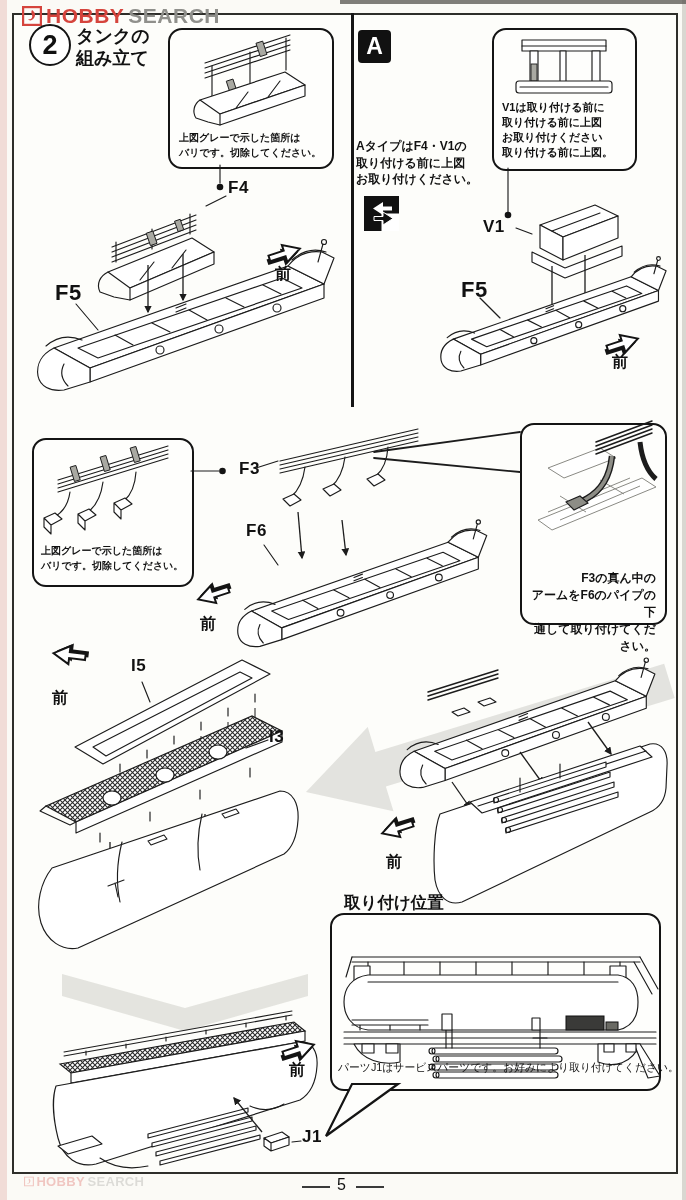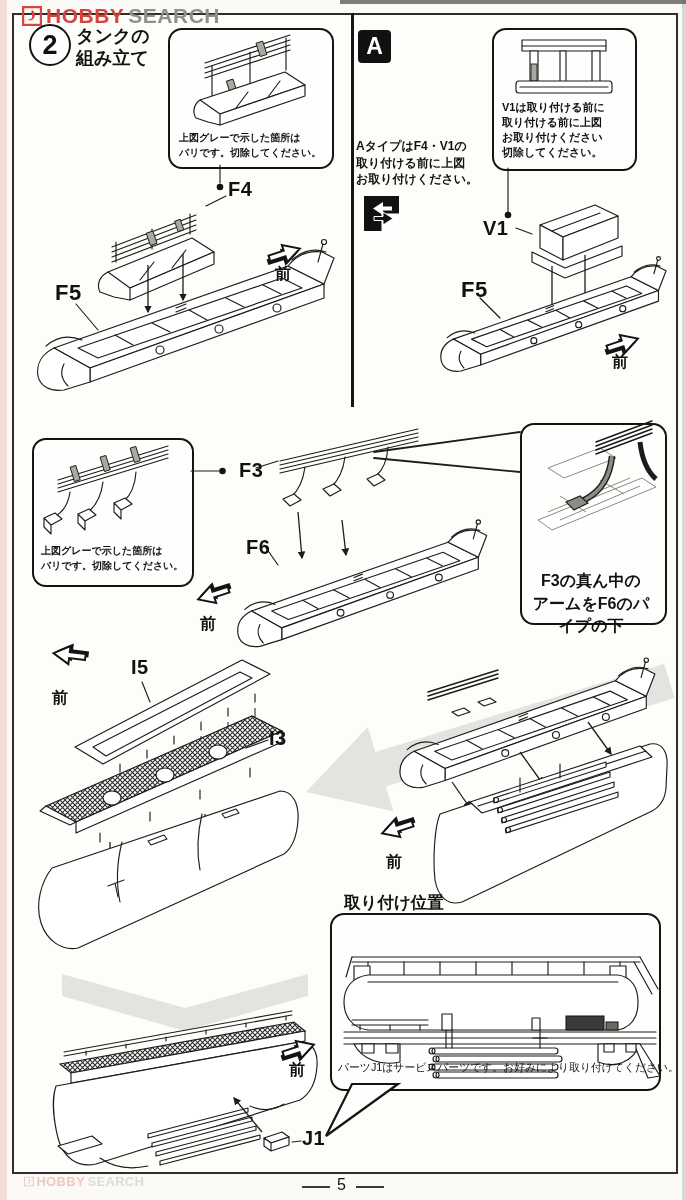--- a/index.html
+++ b/index.html
@@ -25,28 +25,28 @@
   .thin{fill:none;stroke:#1c1c1c;stroke-width:1;marker-end:url(#ah);}
   #chassis path,#chassis circle{vector-effect:non-scaling-stroke;}
   
   .txt{z-index:3;color:#111;}
   .wm{display:flex;align-items:center;gap:4px;font-weight:bold;font-size:21px;letter-spacing:.5px;}
   .wm .hb{color:#d5443d;} .wm .sr{color:#8f8f8b;}
   .wm-b{opacity:.28;transform:scale(.62);transform-origin:left top;}
   .stepc{width:38px;height:38px;border:2.6px solid #141414;border-radius:50%;
          display:flex;align-items:center;justify-content:center;font-size:27px;font-weight:bold;background:#fff;}
   .steptitle{font-size:18px;font-weight:bold;line-height:1.22;}
-  .plabel{font-weight:bold;font-size:20px;letter-spacing:.5px;}
+  .plabel{font-weight:bold;font-size:17px;letter-spacing:.5px;}
   .mae{font-weight:bold;font-size:16px;}
   .badgeA{width:33px;height:33px;background:#111;color:#fff;border-radius:4px;
           display:flex;align-items:center;justify-content:center;font-size:23px;font-weight:bold;}
   .note{font-size:12px;font-weight:bold;line-height:1.38;}
   .cnote{font-size:10px;font-weight:bold;line-height:1.5;}
   .cnote2{font-size:11px;font-weight:bold;line-height:1.36;}
-  .f3note{font-size:16px;font-weight:bold;line-height:1.42;text-align:center;}
+  .f3note{font-size:12px;font-weight:bold;line-height:1.42;text-align:right;}
   .mtitle{font-size:16.5px;font-weight:bold;}
   .mnote{font-size:10.8px;font-weight:normal;white-space:nowrap;}
   .pgnum{font-size:16px;}
   .dash{height:2px;background:#3a3a3a;}
 </style>
 </head>
 <body>
 
 <div class="abs frame"></div>
 <div class="abs edge-pink"></div>
@@ -350,21 +350,21 @@
 <div class="abs txt cnote" style="left:179px;top:130px;">
   <div>上図グレーで示した箇所は</div>
   <div>バリです。切除してください。</div>
 </div>
 
 <div class="abs txt plabel" style="left:228px;top:178px;">F4</div>
 <div class="abs txt plabel" style="left:55px;top:280px;font-size:22px;">F5</div>
 <div class="abs txt plabel" style="left:483px;top:217px;">V1</div>
 <div class="abs txt plabel" style="left:461px;top:277px;font-size:22px;">F5</div>
 <div class="abs txt plabel" style="left:239px;top:459px;">F3</div>
-<div class="abs txt plabel" style="left:246px;top:536px;">F6</div>
+<div class="abs txt plabel" style="left:246px;top:521px;">F6</div>
 <div class="abs txt plabel" style="left:131px;top:656px;">I5</div>
 <div class="abs txt plabel" style="left:269px;top:727px;">I3</div>
 <div class="abs txt plabel" style="left:302px;top:1127px;">J1</div>
 
 <div class="abs txt mae" style="left:275px;top:264px;">前</div>
 <div class="abs txt mae" style="left:612px;top:352px;">前</div>
 <div class="abs txt mae" style="left:200px;top:614px;">前</div>
 <div class="abs txt mae" style="left:52px;top:688px;">前</div>
 <div class="abs txt mae" style="left:386px;top:852px;">前</div>
 <div class="abs txt mae" style="left:289px;top:1060px;">前</div>
@@ -375,31 +375,32 @@
 <div class="abs txt note" style="left:356px;top:138px;">
   <div>AタイプはF4・V1の</div>
   <div>取り付ける前に上図</div>
   <div>お取り付けください。</div>
 </div>
 
 <div class="abs txt cnote2" style="left:502px;top:100px;">
   <div>V1は取り付ける前に</div>
   <div>取り付ける前に上図</div>
   <div>お取り付けください</div>
-  <div>切除してください。</div>
+  <div>取り付ける前に上図。</div>
 </div>
 
 <div class="abs txt cnote" style="left:41px;top:543px;">
   <div>上図グレーで示した箇所は</div>
   <div>バリです。切除してください。</div>
 </div>
 
 <div class="abs txt f3note" style="left:526px;top:570px;width:130px;">
   <div>F3の真ん中の</div>
   <div>アームをF6のパイプの下</div>
+  <div>通して取り付けてください。</div>
 </div>
 
 <div class="abs txt mtitle" style="left:344px;top:892px;">取り付け位置</div>
 <div class="abs txt mnote" style="left:338px;top:1061px;">パーツJ1はサービスパーツです。お好みにより取り付けてください。</div>
 
 <div class="abs txt dash" style="left:302px;top:1186px;width:28px;"></div>
 <div class="abs txt pgnum" style="left:337px;top:1176px;">5</div>
 <div class="abs txt dash" style="left:356px;top:1186px;width:28px;"></div>
 
 <div class="abs txt wm wm-b" style="left:24px;top:1174px;">

